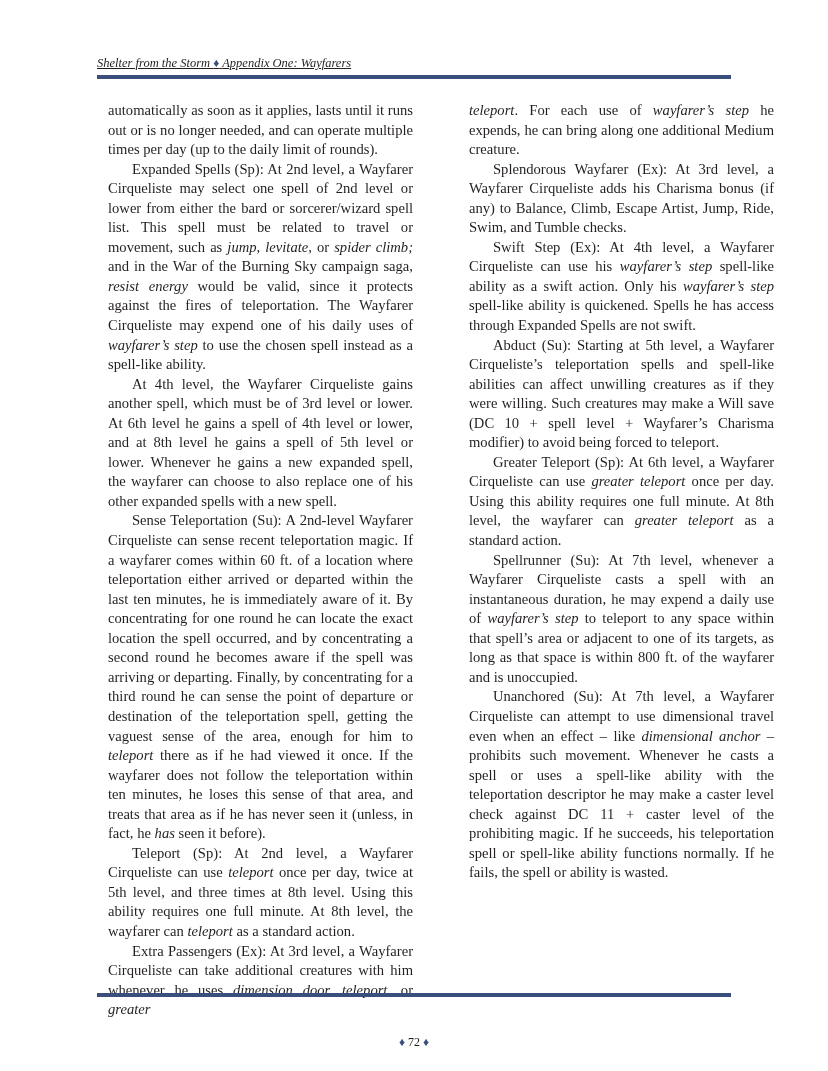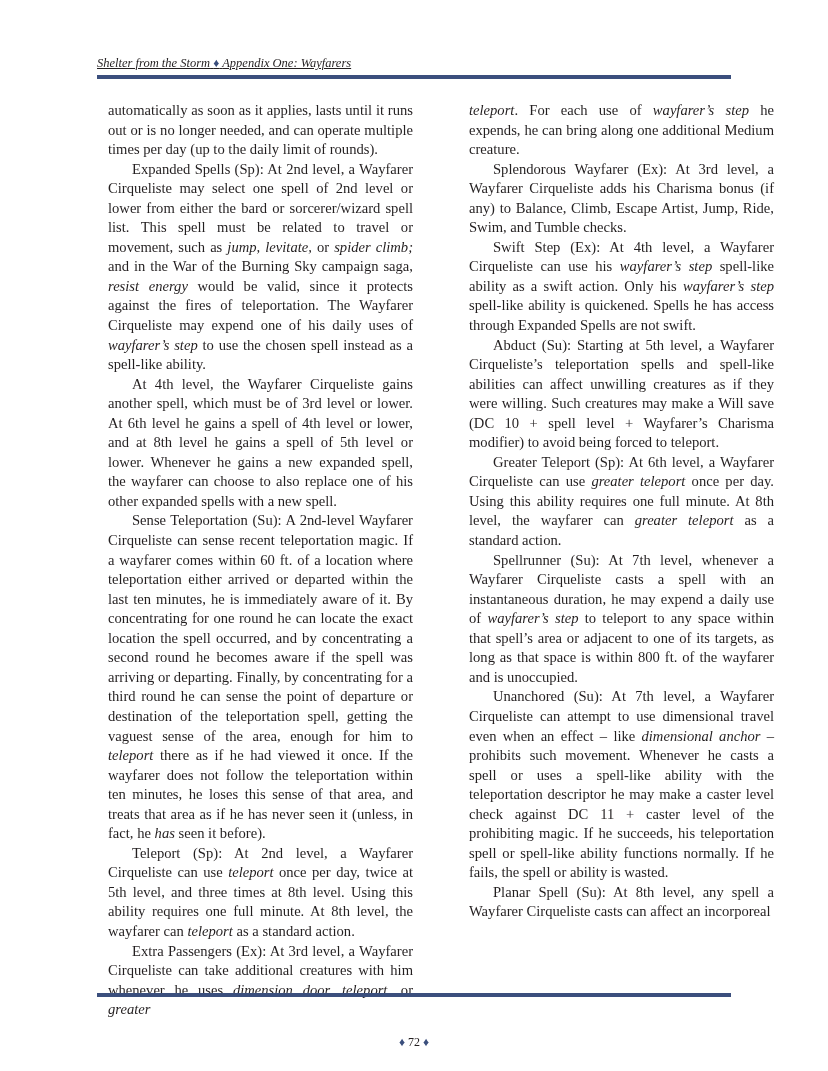--- a/index.html
+++ b/index.html
@@ -40,21 +40,20 @@
     <p class="indent"><b>Extra Passengers (Ex):</b><span> At 3rd level, a Wayfarer Cirqueliste can take additional creatures with him whenever he uses </span><i>dimension door, teleport,</i><span> or </span><i>greater</i></p>
   </div>
 <div class="column col-right" id="col-right">
     <p class=""><i>teleport</i><span>. For each use of </span><i>wayfarer’s step</i><span> he expends, he can bring along one additional Medium creature.</span></p>
     <p class="indent"><b>Splendorous Wayfarer (Ex):</b><span> At 3rd level, a Wayfarer Cirqueliste adds his Charisma bonus (if any) to Balance, Climb, Escape Artist, Jump, Ride, Swim, and Tumble checks.</span></p>
     <p class="indent"><b>Swift Step (Ex):</b><span> At 4th level, a Wayfarer Cirqueliste can use his </span><i>wayfarer’s step</i><span> spell-like ability as a swift action. Only his </span><i>wayfarer’s step</i><span> spell-like ability is quickened. Spells he has access through Expanded Spells are not swift.</span></p>
     <p class="indent"><b>Abduct (Su):</b><span> Starting at 5th level, a Wayfarer Cirqueliste’s teleportation spells and spell-like abilities can affect unwilling creatures as if they were willing. Such creatures may make a Will save (DC 10 + spell level + Wayfarer’s Charisma modifier) to avoid being forced to teleport.</span></p>
     <p class="indent"><b>Greater Teleport (Sp):</b><span> At 6th level, a Wayfarer Cirqueliste can use </span><i>greater teleport</i><span> once per day. Using this ability requires one full minute. At 8th level, the wayfarer can </span><i>greater teleport</i><span> as a standard action.</span></p>
     <p class="indent"><b>Spellrunner (Su):</b><span> At 7th level, whenever a Wayfarer Cirqueliste casts a spell with an instantaneous duration, he may expend a daily use of </span><i>wayfarer’s step</i><span> to teleport to any space within that spell’s area or adjacent to one of its targets, as long as that space is within 800 ft. of the wayfarer and is unoccupied.</span></p>
     <p class="indent"><b>Unanchored (Su):</b><span> At 7th level, a Wayfarer Cirqueliste can attempt to use dimensional travel even when an effect – like </span><i>dimensional anchor</i><span> – prohibits such movement. Whenever he casts a spell or uses a spell-like ability with the teleportation descriptor he may make a caster level check against DC 11 + caster level of the prohibiting magic. If he succeeds, his teleportation spell or spell-like ability functions normally. If he fails, the spell or ability is wasted.</span></p>
-    <p class="indent"><b>Planar Spell (Su):</b><span> At 8th level, any spell a Wayfarer Cirqueliste casts can affect an incorporeal</span></p>
   </div>
 
 <div class="rule bottom"></div>
 <div class="folio">
   <span class="diamond">♦</span>
   <span>72</span>
   <span class="diamond">♦</span>
 </div>
 
 </body></html>

